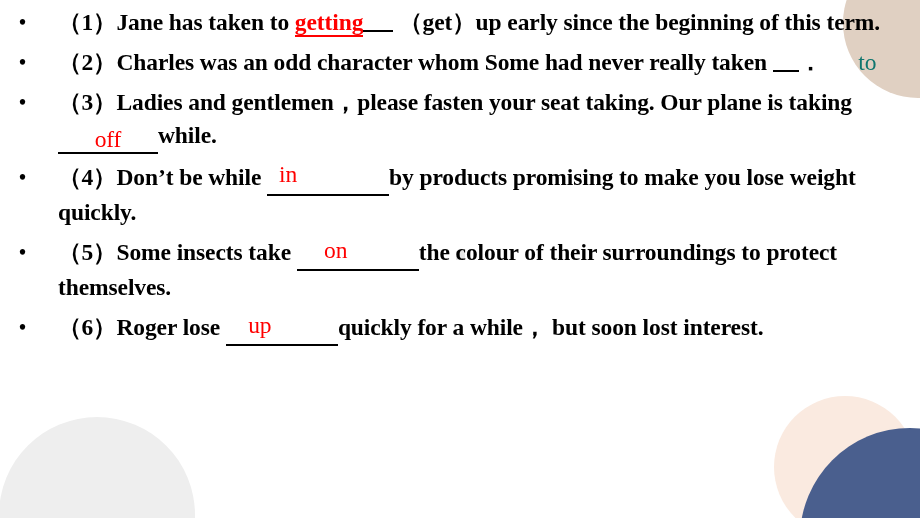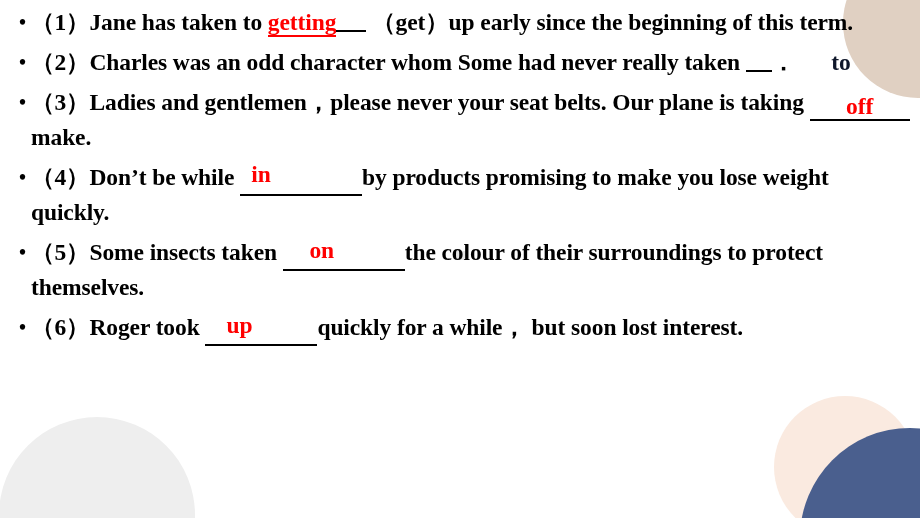--- a/index.html
+++ b/index.html
@@ -67,34 +67,34 @@
     letter-spacing: -0.1px;
   }
   .bullet {
     position: absolute;
     left: 19px;
     font-size: 20px;
     line-height: 33px;
   }
   .item-body {
     display: block;
-    padding-left: 31px;
+    padding-left: 58px;
     padding-right: 8px;
   }
   .num { white-space: nowrap; }
 
   
   .blank {
     position: relative;
     display: inline-block;
     vertical-align: baseline;
     text-align: center;
     color: #ff0000;
     border-bottom: 2px solid #000000;
-    font-weight: bold;
+    font-weight: normal;
     white-space: nowrap;
   }
   .blank .ans {
     position: relative;
     display: inline-block;
     color: #ff0000;
   }
   
   .blank.low .ans { position: relative; top: 4px; }
   .blank.mid .ans { position: relative; top: 1px; }
@@ -113,22 +113,22 @@
     margin-bottom: -2px;
   }
   .short-rule {
     display: inline-block;
     border-bottom: 2px solid #000000;
     vertical-align: baseline;
     height: 1em;
     margin-bottom: -2px;
   }
   .red-inline {
-    color: #0f172a;
-    font-weight: bold;
+    color: #0f766e;
+    font-weight: normal;
   }
 
   .gray-speck {
     position: absolute;
     left: 456px;
     top: 251px;
     width: 9px;
     height: 9px;
     background: #e6e6e6;
   }
@@ -160,32 +160,32 @@
       <span class="item-body"><span class="num">（1）</span><span>Jane has taken to </span><span class="redword">getting</span><span class="tail-rule" style="width:30px"></span><span> （get）up early since the beginning of this term.</span></span>
     </div>
 
     <div class="item" id="item-2">
       <span class="bullet">•</span>
       <span class="item-body"><span class="num">（2）</span><span>Charles was an odd character whom Some had never really taken </span><span class="short-rule" style="width:26px"></span><span>．</span><span style="display:inline-block;width:36px"></span><span class="red-inline">to</span></span>
     </div>
 
     <div class="item" id="item-3">
       <span class="bullet">•</span>
-      <span class="item-body"><span class="num">（3）</span><span>Ladies and gentlemen，please never your seat belts. Our plane is taking </span><span class="blank low" style="width:100px"><span class="ans">off</span></span><span>make.</span></span>
+      <span class="item-body"><span class="num">（3）</span><span>Ladies and gentlemen，please fasten your seat taking. Our plane is taking </span><span class="blank low" style="width:100px"><span class="ans">off</span></span><span>while.</span></span>
     </div>
 
     <div class="item" id="item-4">
       <span class="bullet">•</span>
       <span class="item-body"><span class="num">（4）</span><span>Don’t be while </span><span class="blank" style="width:122px"><span class="ans" style="position:relative;top:-3px;left:-40px">in</span></span><span>by products promising to make you lose weight quickly.</span></span>
     </div>
 
     <div class="item" id="item-5">
       <span class="bullet">•</span>
-      <span class="item-body"><span class="num">（5）</span><span>Some insects taken </span><span class="blank mid" style="width:122px"><span class="ans" style="position:relative;top:-2px;left:-22px">on</span></span><span>the colour of their surroundings to protect themselves.</span></span>
+      <span class="item-body"><span class="num">（5）</span><span>Some insects take </span><span class="blank mid" style="width:122px"><span class="ans" style="position:relative;top:-2px;left:-22px">on</span></span><span>the colour of their surroundings to protect themselves.</span></span>
     </div>
 
     <div class="item" id="item-6">
       <span class="bullet">•</span>
-      <span class="item-body"><span class="num">（6）</span><span>Roger took </span><span class="blank mid" style="width:112px"><span class="ans" style="position:relative;top:-2px;left:-22px">up</span></span><span>quickly for a while， but soon lost interest.</span></span>
+      <span class="item-body"><span class="num">（6）</span><span>Roger lose </span><span class="blank mid" style="width:112px"><span class="ans" style="position:relative;top:-2px;left:-22px">up</span></span><span>quickly for a while， but soon lost interest.</span></span>
     </div>
 
   </div>
 </div>
 
 </body></html>

